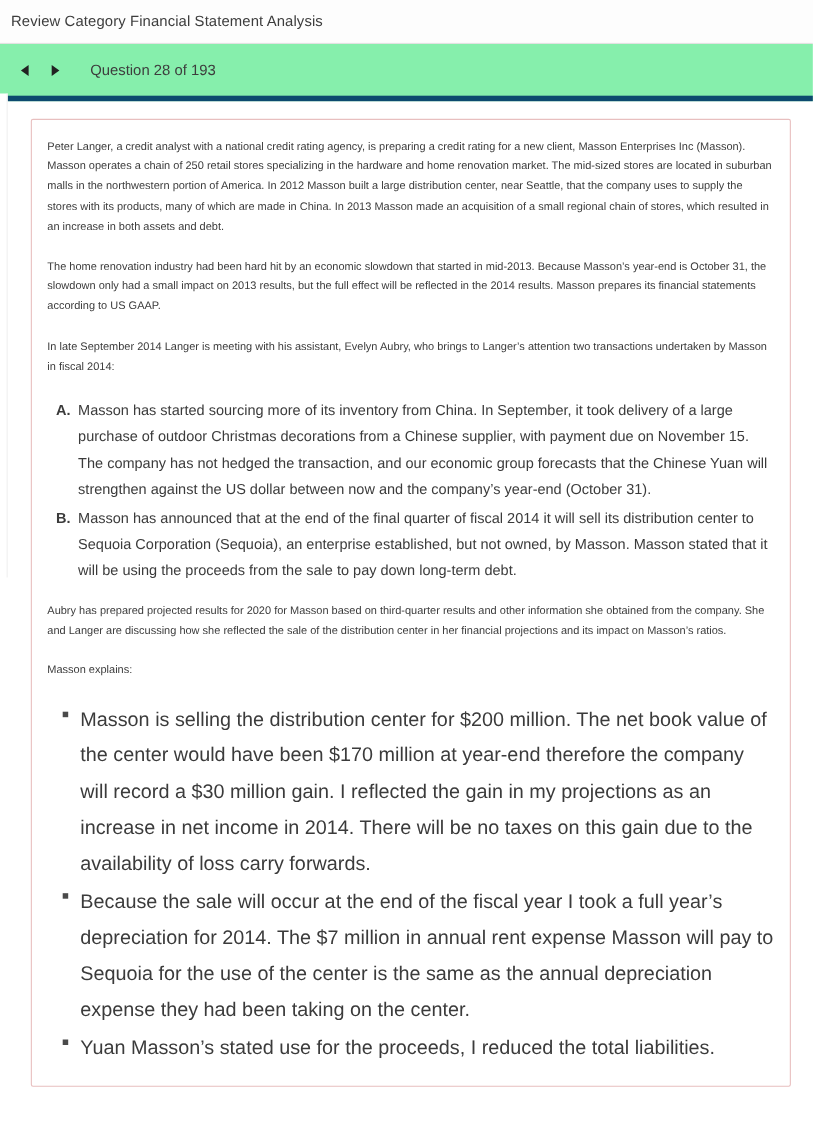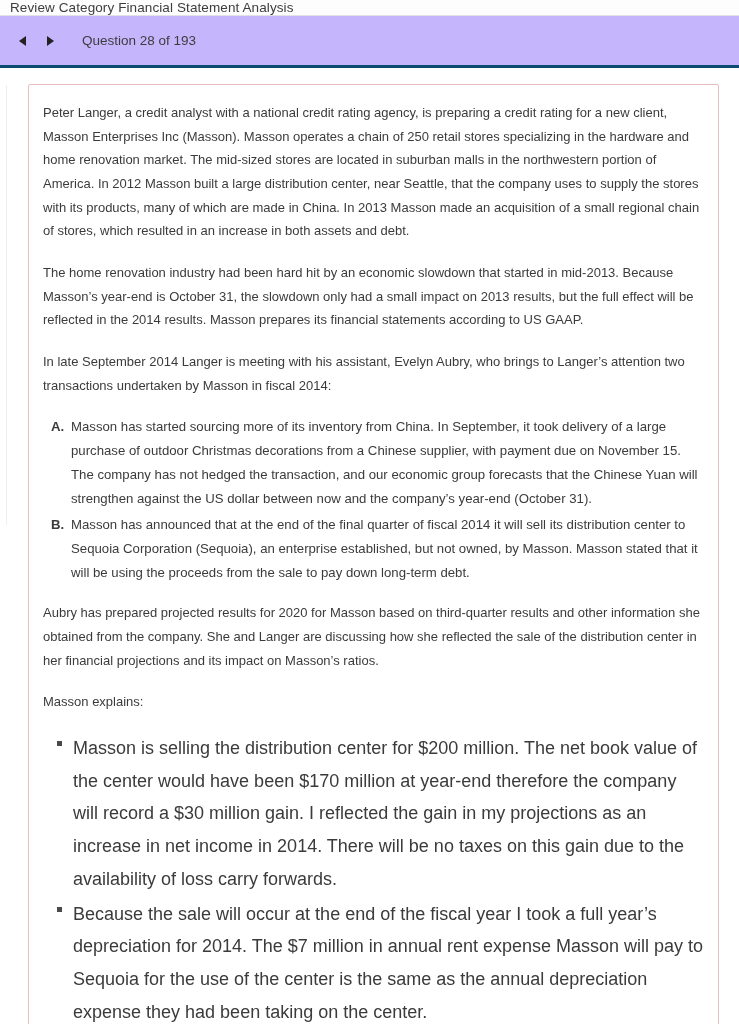--- a/index.html
+++ b/index.html
@@ -11,43 +11,43 @@
     width: 739px;
     min-height: 1024px;
     font-family: "Liberation Sans", sans-serif;
     color: #3b3b3b;
     font-size: 13px;
     -webkit-font-smoothing: antialiased;
   }
 
   
   .app-header {
-    height: 16px;
+    height: 40px;
     display: flex;
     align-items: center;
     padding: 0 8px 0 10px;
     background: #fdfdfd;
     border-bottom: 1px solid #e2e2e2;
     box-sizing: border-box;
   }
   .app-header .title {
     font-size: 13.5px;
     color: #3d3d3d;
     letter-spacing: .1px;
     white-space: nowrap;
   }
 
   
   .nav-strip {
     height: 52px;
     display: flex;
     align-items: center;
     padding-left: 10px;
-    background: #c4b5fd;
-    border-bottom: 3px solid #0c4a6e;
+    background: #86efac;
+    border-bottom: 5px solid #0c4a6e;
     box-sizing: border-box;
   }
   .nav-arrow {
     width: 26px;
     height: 28px;
     display: flex;
     align-items: center;
     justify-content: center;
     cursor: pointer;
     user-select: none;
@@ -68,21 +68,21 @@
   .vignette-card {
     border: 1px solid #e8bfbf;
     border-radius: 2px;
     background: #ffffff;
     padding: 16px 14px 14px 14px;
     box-sizing: border-box;
   }
   .vignette-card p {
     margin: 0 0 18px 0;
     line-height: 1.82;
-    font-size: 13px;
+    font-size: 10px;
     color: #3b3b3b;
   }
   .vignette-card p:last-child { margin-bottom: 0; }
 
   
   ol.letter-list {
     list-style: none;
     margin: 0 0 16px 0;
     padding: 0 0 0 8px;
   }

